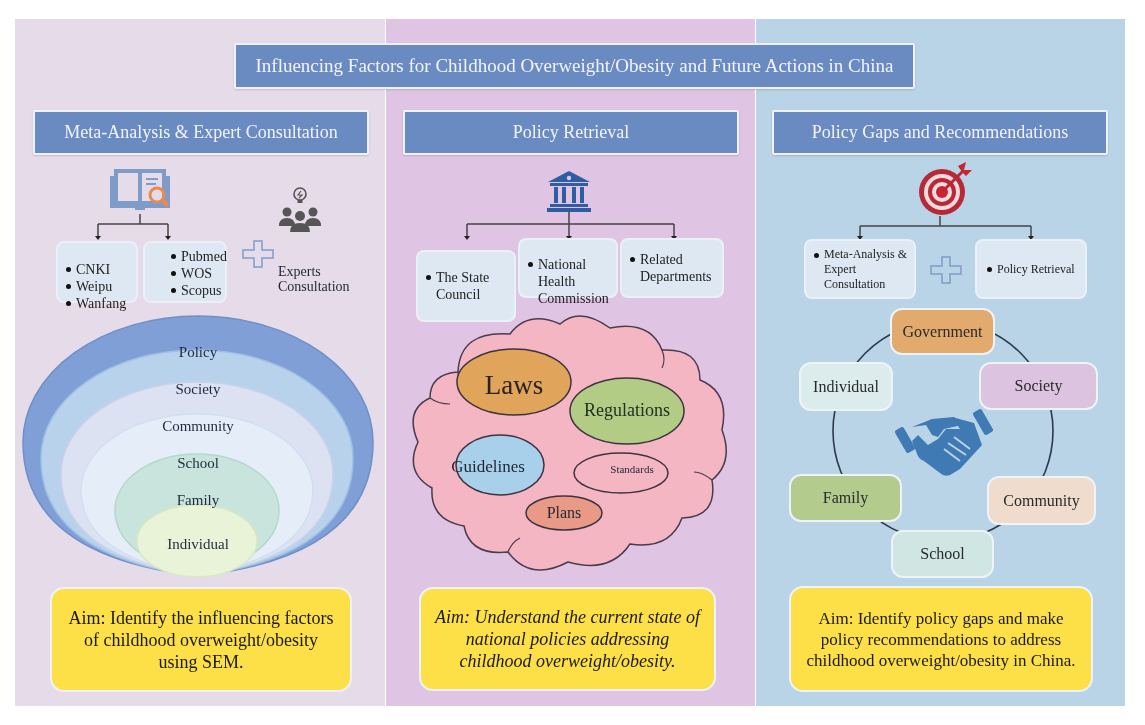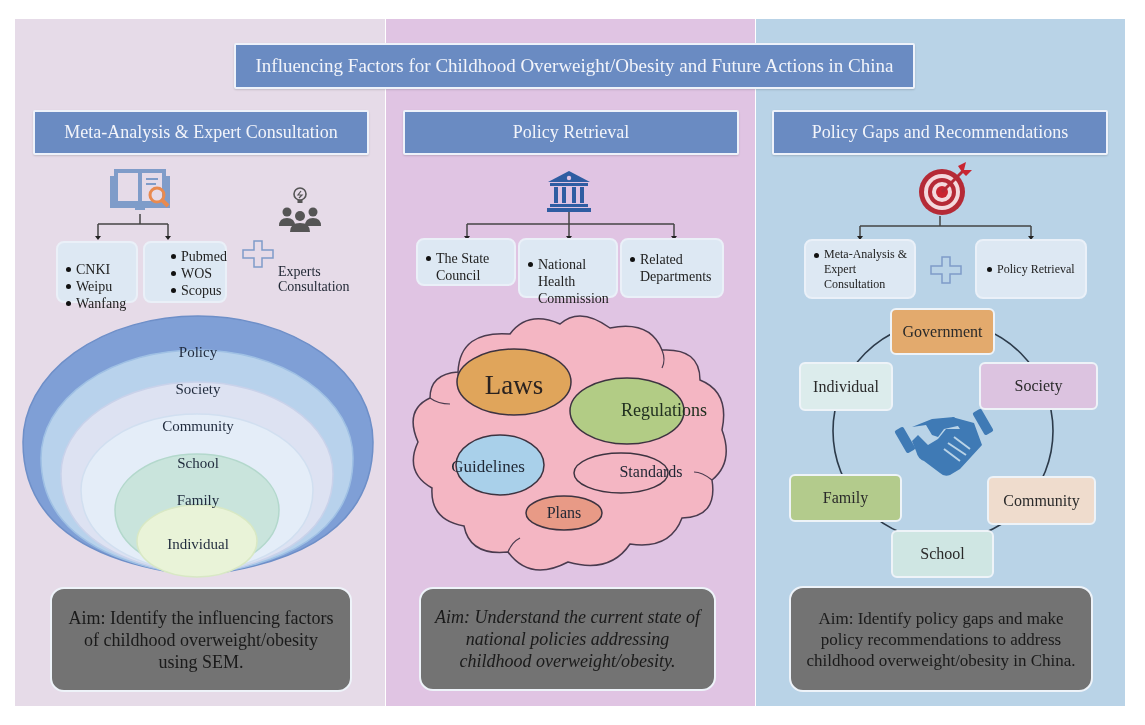--- a/index.html
+++ b/index.html
@@ -14,29 +14,29 @@
          border-radius: 2px; box-sizing: border-box; display: flex; align-items: center;
          justify-content: center; text-align: center; box-shadow: 0 1px 2px rgba(0,0,0,0.15); }
   #main-title { left: 234px; top: 43px; width: 681px; height: 46px; font-size: 19px; }
   .sec-hdr { top: 110px; height: 45px; font-size: 18px; }
   #h1 { left: 33px; width: 336px; }
   #h2 { left: 403px; width: 336px; }
   #h3 { left: 772px; width: 336px; }
 
   .box { position: absolute; background: #dde8f3; border: 2px solid #eaf0f8; border-radius: 8px;
          box-sizing: border-box; font-size: 14px; line-height: 17px; }
-  .aim { position: absolute; background: #737373; border: 2px solid #eef3f9; border-radius: 14px;
+  .aim { position: absolute; background: #fde047; border: 2px solid #eef3f9; border-radius: 14px;
          box-sizing: border-box; display: flex; align-items: center; justify-content: center;
          text-align: center; font-size: 18px; line-height: 22px; padding: 6px 14px; color: #1a1a1a; }
   ul.bl { list-style: none; margin: 0; padding: 0; }
   ul.bl li { position: relative; padding-left: 12px; }
   ul.bl li::before { content: ""; position: absolute; left: 2px; top: 6px; width: 5px; height: 5px;
                      background: #111; border-radius: 50%; }
   .lbl { position: absolute; text-align: center; font-size: 14px; color: #1f2633; }
-  .tag { position: absolute; border: 2px solid #eef3f8; border-radius: 6px; box-sizing: border-box;
+  .tag { position: absolute; border: 2px solid #eef3f8; border-radius: 12px; box-sizing: border-box;
          display: flex; align-items: center; justify-content: center; font-size: 16px; color: #2a2a2a; }
   svg { position: absolute; overflow: visible; }
 </style>
 </head>
 <body>
 
 <div class="panel" id="p1"></div>
 <div class="panel" id="p2"></div>
 <div class="panel" id="p3"></div>
 
@@ -144,21 +144,21 @@
   <line x1="104" y1="0" x2="104" y2="12" stroke="#444" stroke-width="1.5"></line>
   <line x1="2" y1="12" x2="209" y2="12" stroke="#444" stroke-width="1.5"></line>
   <line x1="2" y1="12" x2="2" y2="26" stroke="#444" stroke-width="1.5"></line>
   <line x1="104" y1="12" x2="104" y2="26" stroke="#444" stroke-width="1.5"></line>
   <line x1="209" y1="12" x2="209" y2="26" stroke="#444" stroke-width="1.5"></line>
   <polygon points="-1,24 5,24 2,28" fill="#222"></polygon>
   <polygon points="101,24 107,24 104,28" fill="#222"></polygon>
   <polygon points="206,24 212,24 209,28" fill="#222"></polygon>
 </svg>
 
-<div class="box" style="left:416px;top:238px;width:100px;height:48px;display:flex;align-items:flex-end;padding-left:6px;">
+<div class="box" style="left:416px;top:250px;width:100px;height:72px;display:flex;align-items:center;padding-left:6px;">
   <ul class="bl">
       <li style="width:80px;">The State Council</li>
     </ul>
 </div>
 <div class="box" style="left:518px;top:238px;width:100px;height:60px;padding:16px 0 0 6px;">
   <ul class="bl">
       <li style="width:80px;">National Health Commission</li>
     </ul>
 </div>
 <div class="box" style="left:620px;top:238px;width:104px;height:60px;display:flex;align-items:center;padding-left:6px;">
@@ -175,29 +175,29 @@
   <path d="M312 168 Q302 160 294 160" fill="none" stroke="#4a3b4f" stroke-width="1.2"></path>
   <path d="M108 240 Q112 230 120 226" fill="none" stroke="#4a3b4f" stroke-width="1.2"></path>
 </svg>
 <svg style="left:456px;top:347px;" width="118" height="70">
     <ellipse cx="58" cy="35" rx="57" ry="33" fill="#e0a55b" stroke="#3d3340" stroke-width="1.5"></ellipse>
   </svg>
 <div class="lbl" style="left:456px;top:370px;width:116px;font-size:27px;color:#2a2220;">Laws</div>
 <svg style="left:569px;top:376px;" width="116" height="70">
     <ellipse cx="58" cy="35" rx="57" ry="33" fill="#b2cc85" stroke="#3d3340" stroke-width="1.5"></ellipse>
   </svg>
-<div class="lbl" style="left:569px;top:400px;width:116px;font-size:18px;color:#213020;margin-left:37px;">Regulations</div>
+<div class="lbl" style="left:569px;top:400px;width:116px;font-size:18px;color:#213020;">Regulations</div>
 <svg style="left:455px;top:434px;" width="92" height="64">
     <ellipse cx="45" cy="31" rx="44" ry="30" fill="#a9d0ea" stroke="#3d3340" stroke-width="1.5"></ellipse>
   </svg>
 <div class="lbl" style="left:442px;top:457px;width:92px;font-size:17px;">Guidelines</div>
 <svg style="left:573px;top:451px;" width="98" height="44">
     <ellipse cx="48" cy="22" rx="47" ry="20" fill="#f4b6c3" stroke="#3d3340" stroke-width="1.5"></ellipse>
   </svg>
-<div class="lbl" style="left:601px;top:463px;width:100px;font-size:16px;">Standards</div>
+<div class="lbl" style="left:582px;top:463px;width:100px;font-size:11px;">Standards</div>
 <svg style="left:524px;top:495px;" width="80" height="38">
     <ellipse cx="40" cy="18" rx="38" ry="17" fill="#e89a86" stroke="#3d3340" stroke-width="1.5"></ellipse>
   </svg>
 <div class="lbl" style="left:524px;top:504px;width:80px;font-size:16px;">Plans</div>
 
 <div class="aim" style="left:419px;top:587px;width:297px;height:104px;font-style:italic;">Aim: Understand the current state of national policies addressing childhood overweight/obesity.</div>
 
 <svg style="left:918px;top:160px;" width="56" height="56" viewBox="0 0 56 56">
   <circle cx="24" cy="32" r="23" fill="#b52a36"></circle>
   <circle cx="24" cy="32" r="18" fill="#f4d9dd"></circle>

